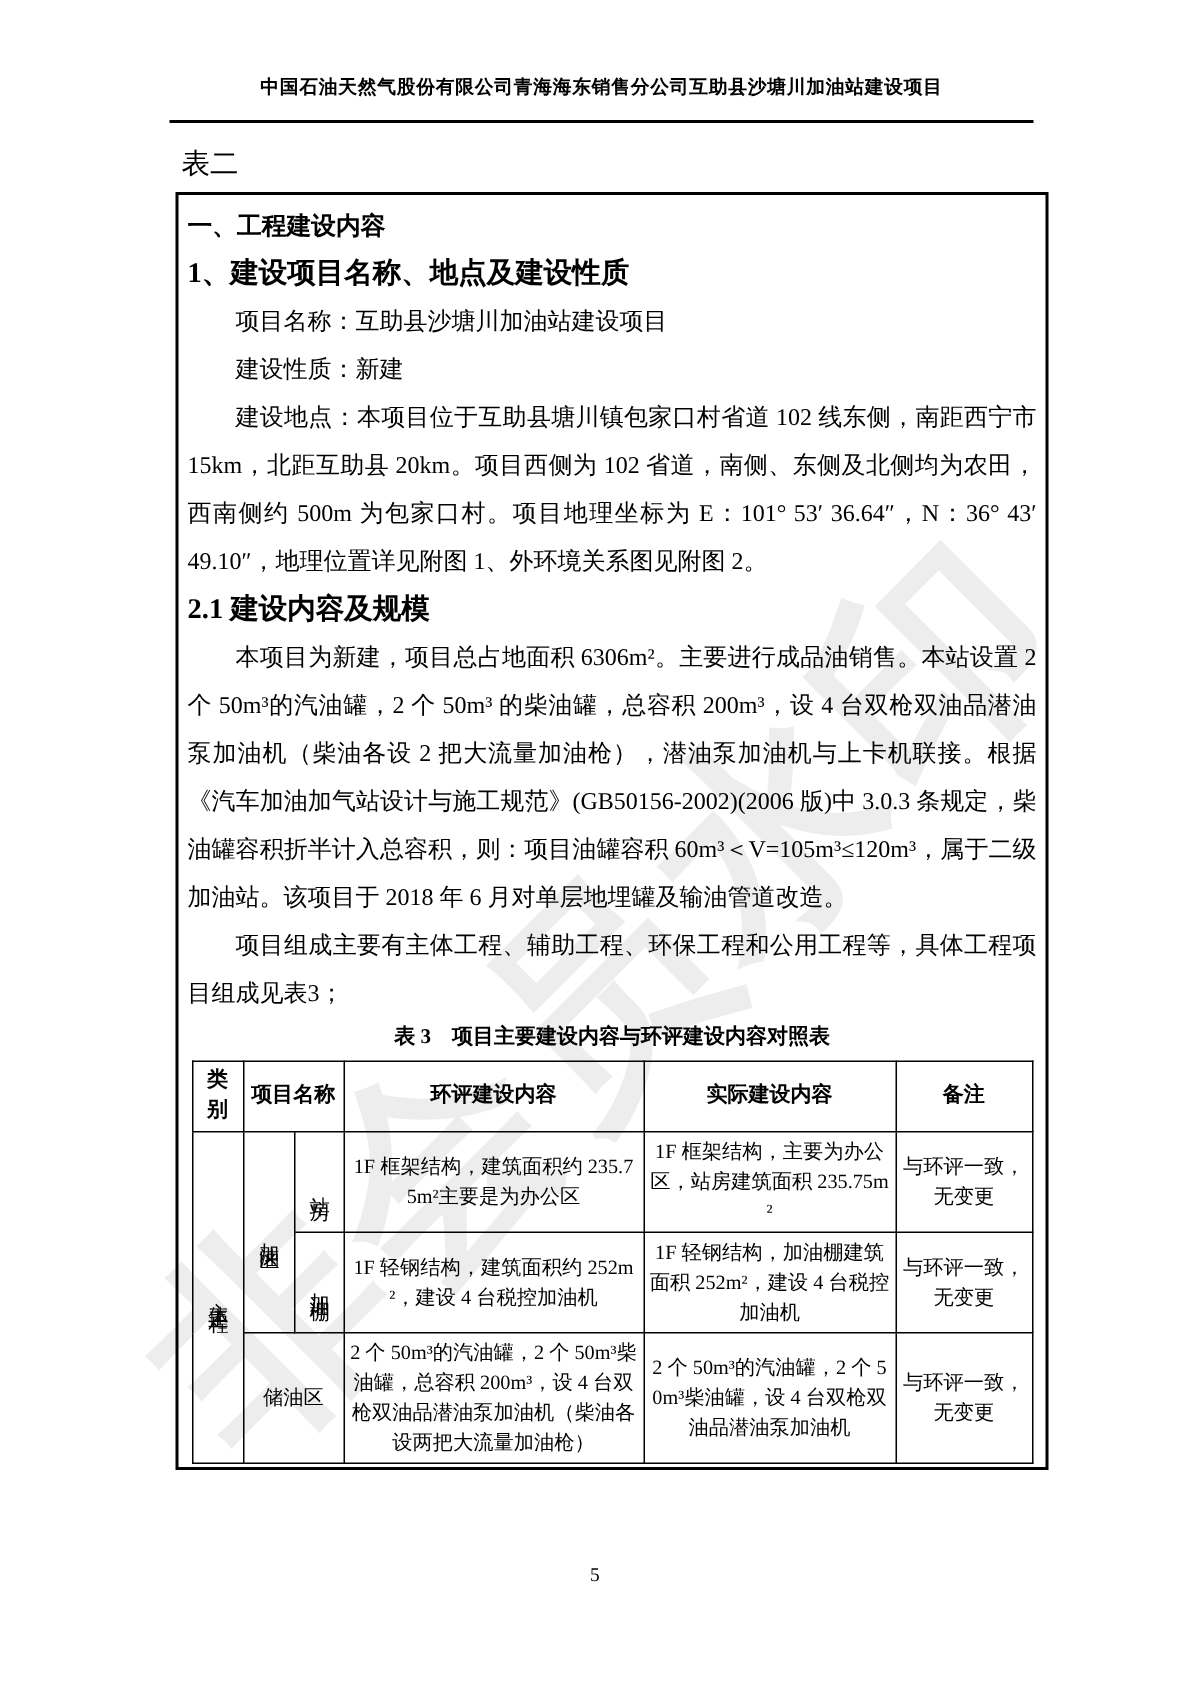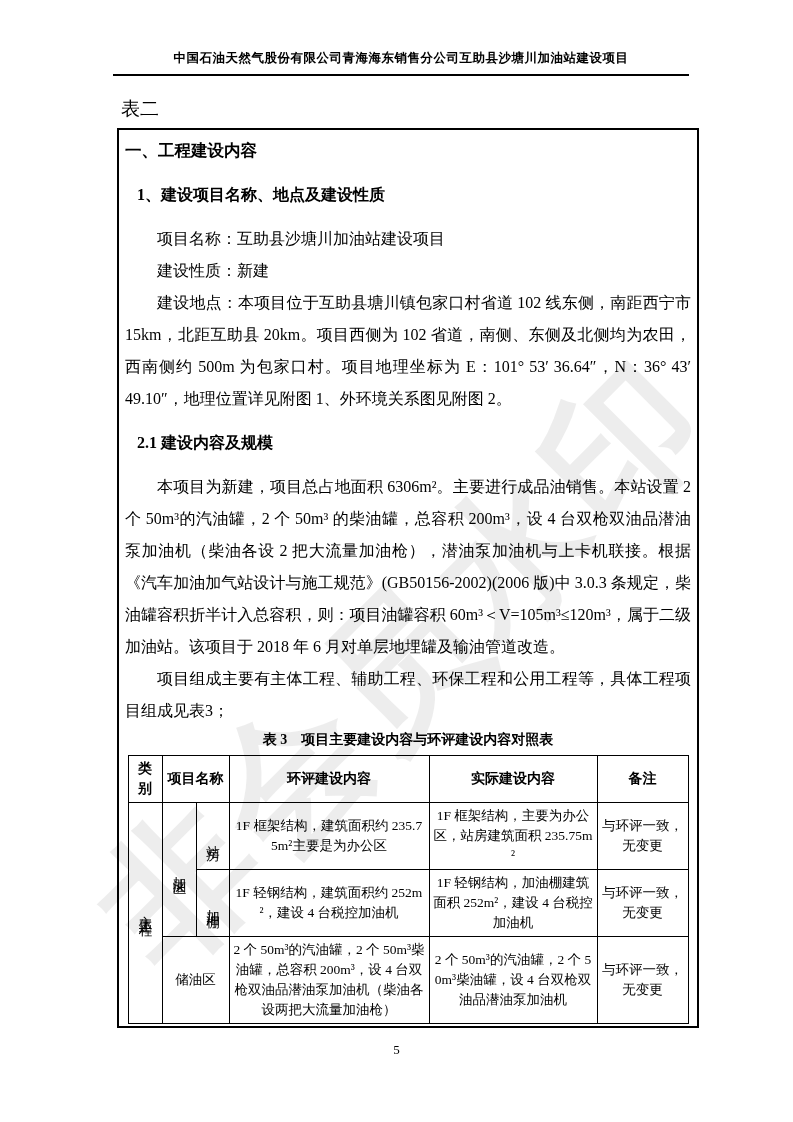--- a/index.html
+++ b/index.html
@@ -7,36 +7,36 @@
     width:793px;height:1122px;
     background:#ffffff;
     position:relative;
     font-family:"Liberation Serif","DejaVu Serif",serif;
     color:#000;
     overflow:hidden;
   }
   .header-title{
     position:absolute;top:50px;left:113px;width:576px;
     text-align:center;font-size:12.5px;font-weight:bold;
-    border-bottom:2px solid #000;padding-bottom:7px;
+    border-bottom:2px solid #000;padding-bottom:13px;
     letter-spacing:0.5px;
   }
   .sheet-label{
     position:absolute;top:96px;left:121px;
     font-size:19px;
   }
   .main-box{
     position:absolute;top:128px;left:117px;width:566px;
     border:2px solid #000;
     padding:5px 6px 2px 6px;
     box-sizing:content-box;
     background:transparent;
   }
   .sec-h1{font-size:16.5px;font-weight:bold;line-height:32px;margin:0;font-family:Liberation Serif, serif;}
-  .sec-h2{font-size:16px;font-weight:bold;line-height:32px;margin:12px;}
+  .sec-h2{font-size:19px;font-weight:bold;line-height:32px;margin:0;}
   .para{font-size:16px;line-height:32px;margin:0;text-align:justify;}
   .indent{text-indent:32px;}
   .tbl-caption{
     font-size:14px;font-weight:bold;text-align:center;
     line-height:26px;margin:0;
   }
   table.cmp{
     border-collapse:collapse;table-layout:fixed;
     width:560px;margin:2px auto 0 auto;
   }

